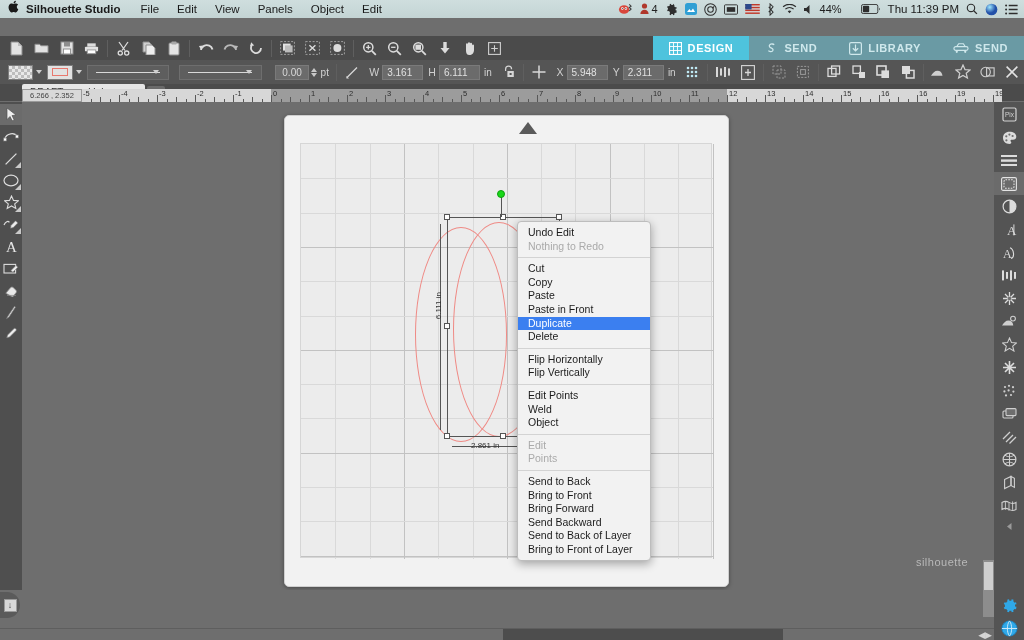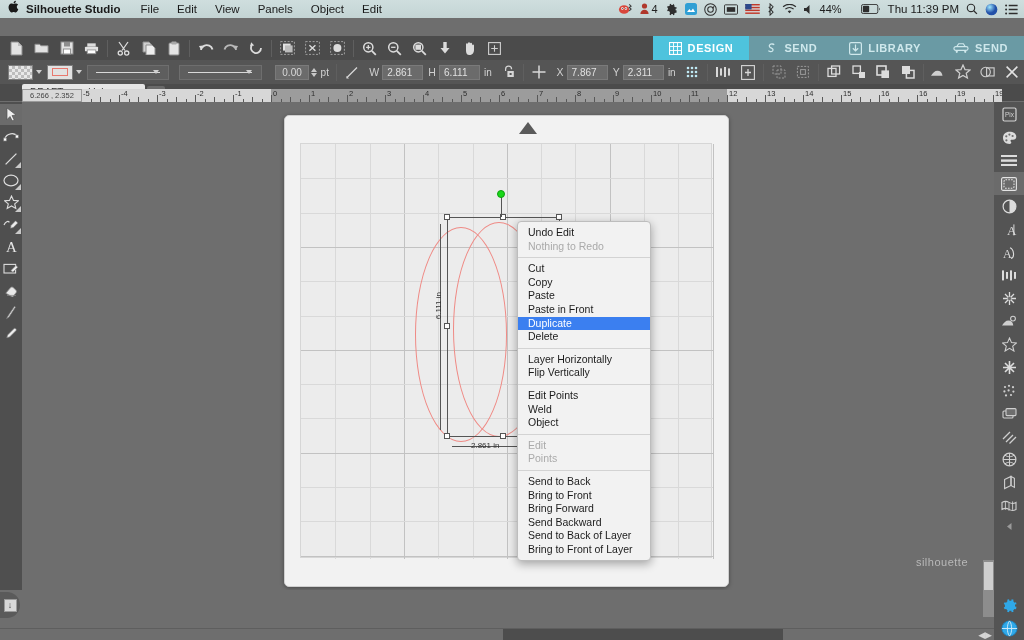--- a/index.html
+++ b/index.html
@@ -596,39 +596,39 @@
       </div>
     <div class="lbl">pt</div>
     <div class="tb-sep"></div>
     <div class="tbtn">
         <svg width="15" height="15" viewBox="0 0 15 15">
           <path d="M2 12.5L12 2.5" stroke="#d8d8d8" stroke-width="1.3"></path>
           <path d="M1.4 11v2.6h2.6z" fill="#d8d8d8"></path>
         </svg>
       </div>
     <div class="lbl2">W</div>
-    <div class="valfield" style="width:42px">2.861</div>
+    <div class="valfield" style="width:42px">3.161</div>
     <div class="lbl2">H</div>
     <div class="valfield" style="width:42px">6.111</div>
     <div class="lbl">in</div>
     <div class="tbtn">
         <svg width="13" height="14" viewBox="0 0 13 14">
           <path d="M3.6 6V4.2a3 3 0 016 0" fill="none" stroke="#d6d6d6" stroke-width="1.2"></path>
           <rect x="5.4" y="6" width="6.4" height="6" fill="#d6d6d6"></rect>
           <rect x="7.6" y="8" width="2" height="2" fill="#555"></rect>
         </svg>
       </div>
     <div class="tb-sep"></div>
     <div class="tbtn">
         <svg width="16" height="16" viewBox="0 0 16 16">
           <path d="M8 1.5v13M1.5 8h13" stroke="#d8d8d8" stroke-width="1.5"></path>
         </svg>
       </div>
     <div class="lbl2">X</div>
-    <div class="valfield" style="width:42px">7.867</div>
+    <div class="valfield" style="width:42px">5.948</div>
     <div class="lbl2">Y</div>
     <div class="valfield" style="width:42px">2.311</div>
     <div class="lbl">in</div>
     <div class="tbtn">
         <svg width="14" height="14" viewBox="0 0 14 14">
           <g fill="#bfe9f4">
             <circle cx="3" cy="3" r="1.3"></circle>
             <circle cx="7" cy="3" r="1.3"></circle>
             <circle cx="11" cy="3" r="1.3"></circle>
             <circle cx="3" cy="7" r="1.3"></circle>
@@ -1058,21 +1058,21 @@
       <div class="ctxitem">Undo Edit</div>
       <div class="ctxitem disabled">Nothing to Redo</div>
       <div class="ctxsep"></div>
       <div class="ctxitem">Cut</div>
       <div class="ctxitem">Copy</div>
       <div class="ctxitem">Paste</div>
       <div class="ctxitem">Paste in Front</div>
       <div class="ctxitem sel">Duplicate</div>
       <div class="ctxitem">Delete</div>
       <div class="ctxsep"></div>
-      <div class="ctxitem">Layer Horizontally</div>
+      <div class="ctxitem">Flip Horizontally</div>
       <div class="ctxitem">Flip Vertically</div>
       <div class="ctxsep"></div>
       <div class="ctxitem">Edit Points</div>
       <div class="ctxitem">Weld</div>
       <div class="ctxitem">Object</div>
       <div class="ctxsep"></div>
       <div class="ctxitem disabled">Edit</div>
       <div class="ctxitem disabled">Points</div>
       <div class="ctxsep"></div>
       <div class="ctxitem">Send to Back</div>

